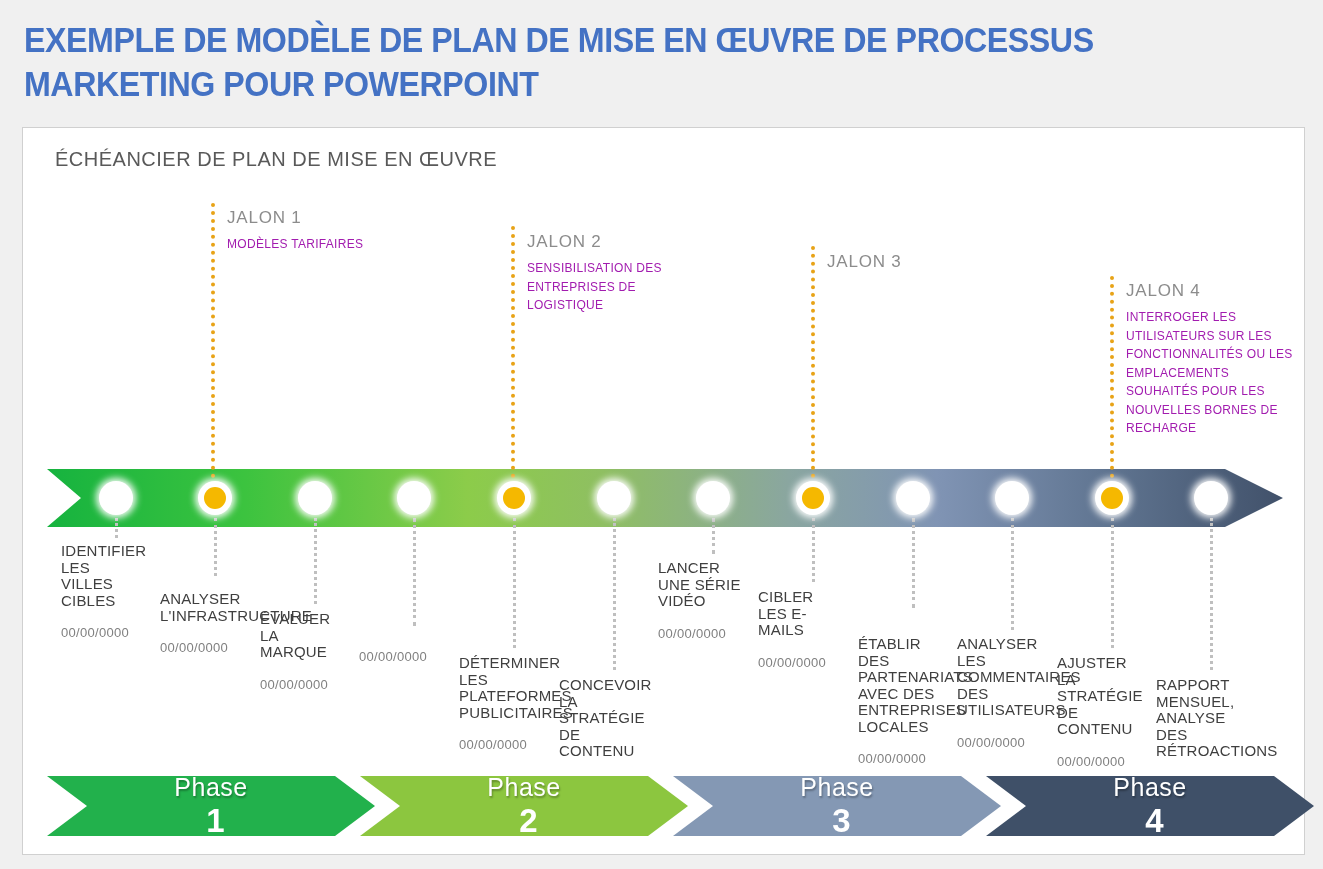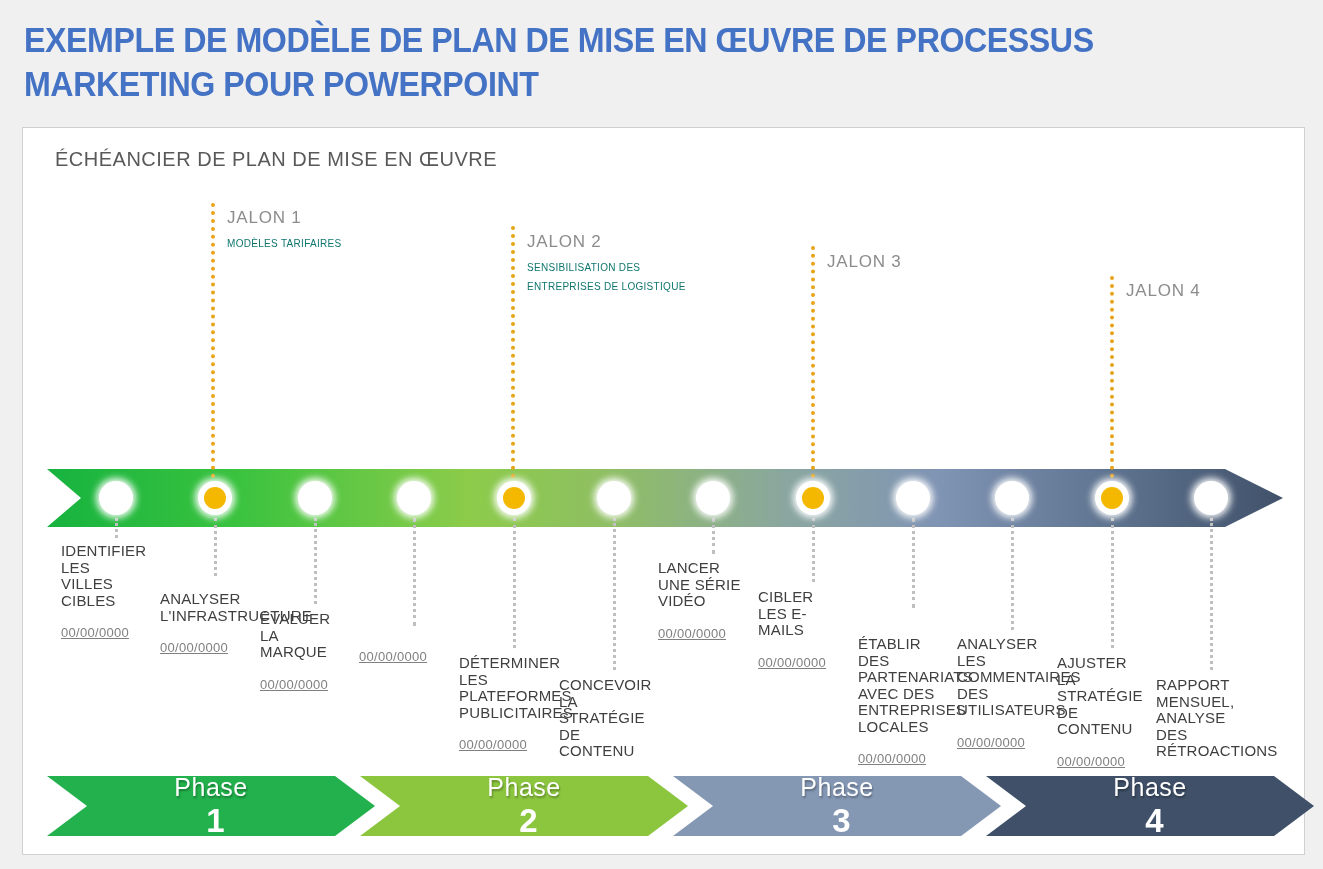--- a/index.html
+++ b/index.html
@@ -69,22 +69,22 @@
   }
   .ms-kicker{
     font-size:17px;
     color:#8c8c8c;
     letter-spacing:0.8px;
     text-transform:uppercase;
     white-space:nowrap;
     margin-bottom:7px;
   }
   .ms-text{
-    font-size:10px;
-    color:#0f766e;
+    font-size:12px;
+    color:#a21caf;
     line-height:18.5px;
     letter-spacing:0.3px;
     text-transform:uppercase;
   }
 
   
   .task-line{
     position:absolute;
     width:3px;
     border-left:3px dotted #bfbfbf;
@@ -99,21 +99,20 @@
     line-height:16.5px;
     letter-spacing:0.2px;
     text-transform:uppercase;
   }
   .task-date{
     font-size:13px;
     color:#808080;
     letter-spacing:0.3px;
     margin-top:16px;
     white-space:nowrap;
-    text-decoration:underline;
   }
 
   
   .node{
     position:absolute;
     width:34px;height:34px;
     border-radius:50%;
     background:#ffffff;
     box-shadow:0 0 7px 3px rgba(255,255,255,0.95);
     top:353px;
@@ -196,20 +195,21 @@
         </div>
         <div class="ms-block" style="left: 504px; top: 104px; width: 180px;">
           <div class="ms-kicker">JALON 2</div>
           <div class="ms-text">SENSIBILISATION DES ENTREPRISES DE LOGISTIQUE</div>
         </div>
         <div class="ms-block" style="left: 804px; top: 124px; width: 160px;">
           <div class="ms-kicker">JALON 3</div>
         </div>
         <div class="ms-block" style="left: 1103px; top: 153px; width: 175px;">
           <div class="ms-kicker">JALON 4</div>
+          <div class="ms-text">INTERROGER LES UTILISATEURS SUR LES FONCTIONNALITÉS OU LES EMPLACEMENTS SOUHAITÉS POUR LES NOUVELLES BORNES DE RECHARGE</div>
         </div>
       </div>
 
     <div id="task-lines">
         <div class="task-line" style="left: 92px; top: 390px; height: 20px;"></div>
         <div class="task-line" style="left: 191px; top: 390px; height: 58px;"></div>
         <div class="task-line" style="left: 291px; top: 390px; height: 86px;"></div>
         <div class="task-line" style="left: 390px; top: 390px; height: 108px;"></div>
         <div class="task-line" style="left: 490px; top: 390px; height: 130px;"></div>
         <div class="task-line" style="left: 590px; top: 390px; height: 152px;"></div>

